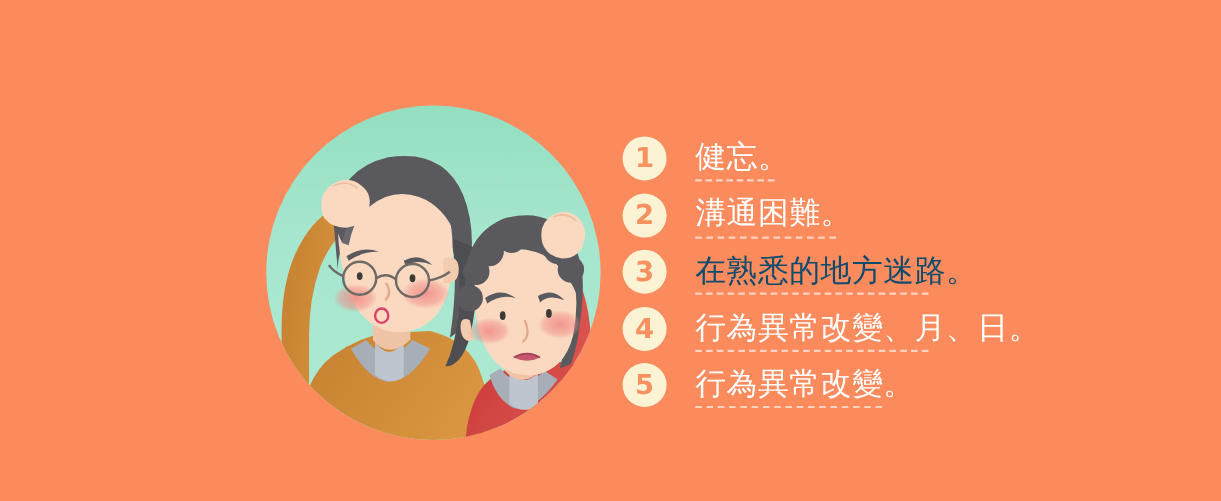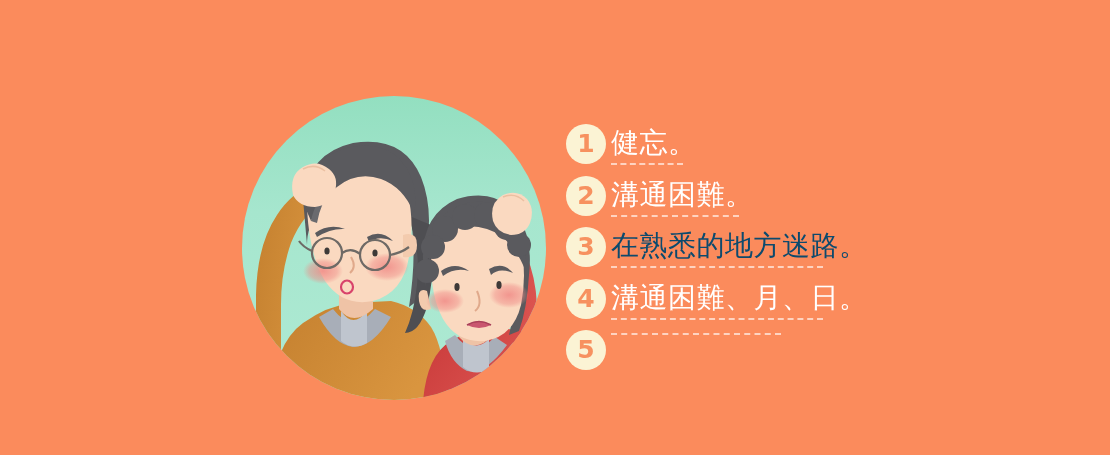--- a/index.html
+++ b/index.html
@@ -45,21 +45,21 @@
     background:#FBF3D4;
     color:#F7915F;
     font-size:25px;
     font-weight:bold;
     line-height:40px;
     text-align:center;
     letter-spacing:0;
     font-family:"DejaVu Sans","Liberation Sans",sans-serif;
   }
   .row-text-wrap {
-    margin-left:5px;
+    margin-left:26px;
     padding-top:1px;
     display:inline-block;
     text-align:right;
   }
   .row-text {
     display:block;
     color:#FFFFFF;
     font-size:28px;
     line-height:36px;
     white-space:nowrap;
@@ -243,27 +243,28 @@
       <div class="badge" style="background: rgb(251, 243, 212); color: rgb(247, 145, 95);">3</div>
       <div class="row-text-wrap">
         <span class="row-text" style="color: #0c4a6e;">在熟悉的地方迷路。</span>
         <span class="row-rule" style="width:212px"></span>
       </div>
     </div>
 
     <div class="symptom-row">
       <div class="badge" style="background: rgb(251, 243, 212); color: rgb(247, 145, 95);">4</div>
       <div class="row-text-wrap">
-        <span class="row-text" style="color: rgb(255, 255, 255);">溝通困難、月、日。</span>
+        <span class="row-text" style="color: rgb(255, 255, 255);">行為異常改變、月、日。</span>
         <span class="row-rule" style="width:212px"></span>
       </div>
     </div>
 
     <div class="symptom-row">
       <div class="badge" style="background: rgb(251, 243, 212); color: rgb(247, 145, 95);">5</div>
       <div class="row-text-wrap">
+        <span class="row-text" style="color: rgb(255, 255, 255);">行為異常改變。</span>
         <span class="row-rule" style="width:170px"></span>
       </div>
     </div>
 
   </div>
 
 </div>
 
 </body></html>

